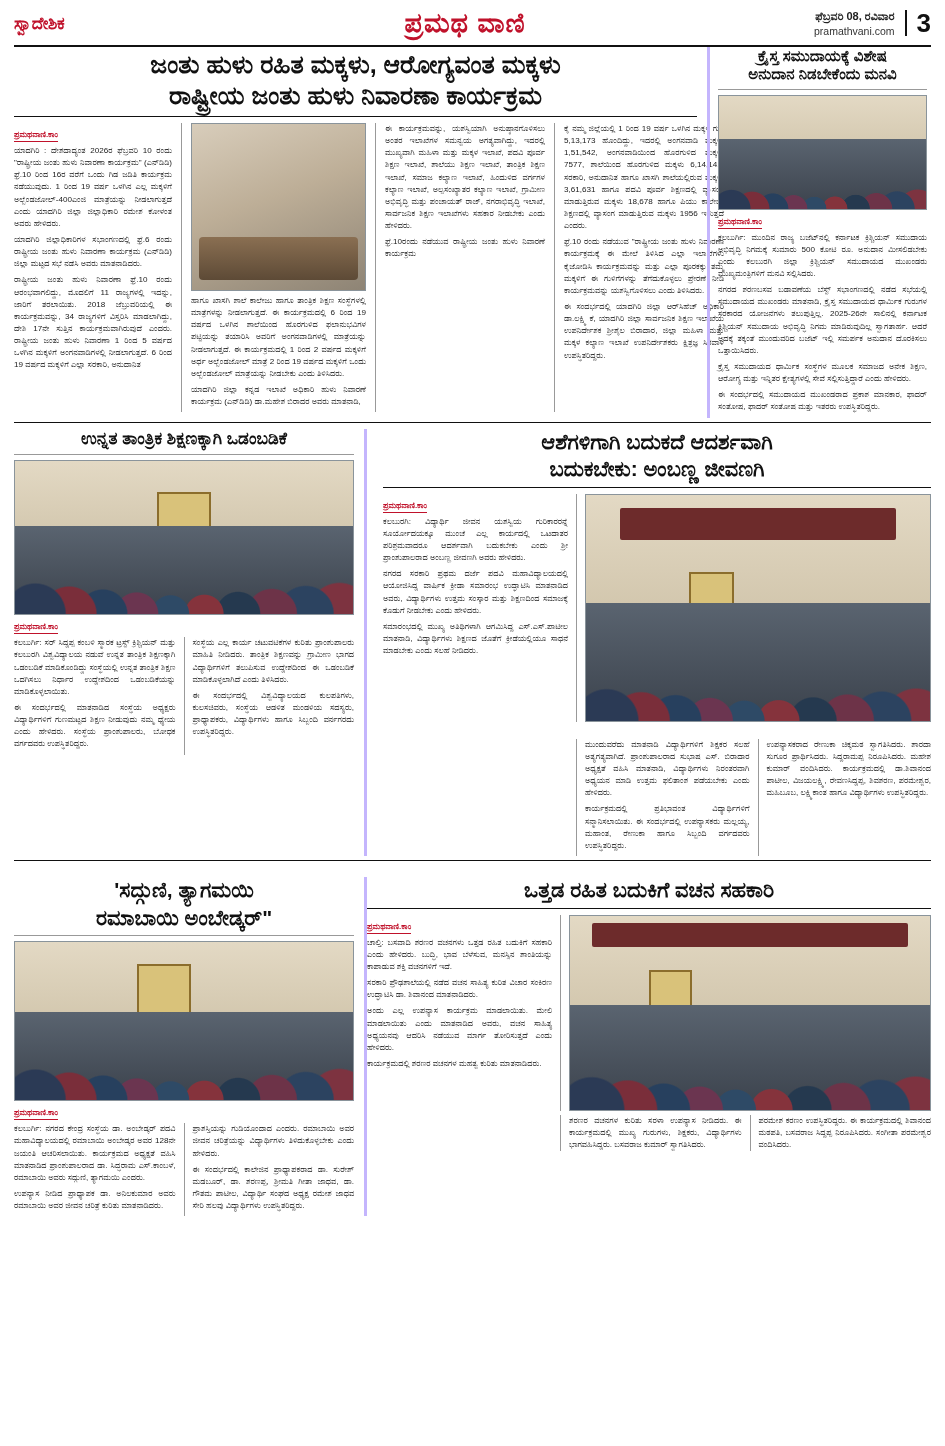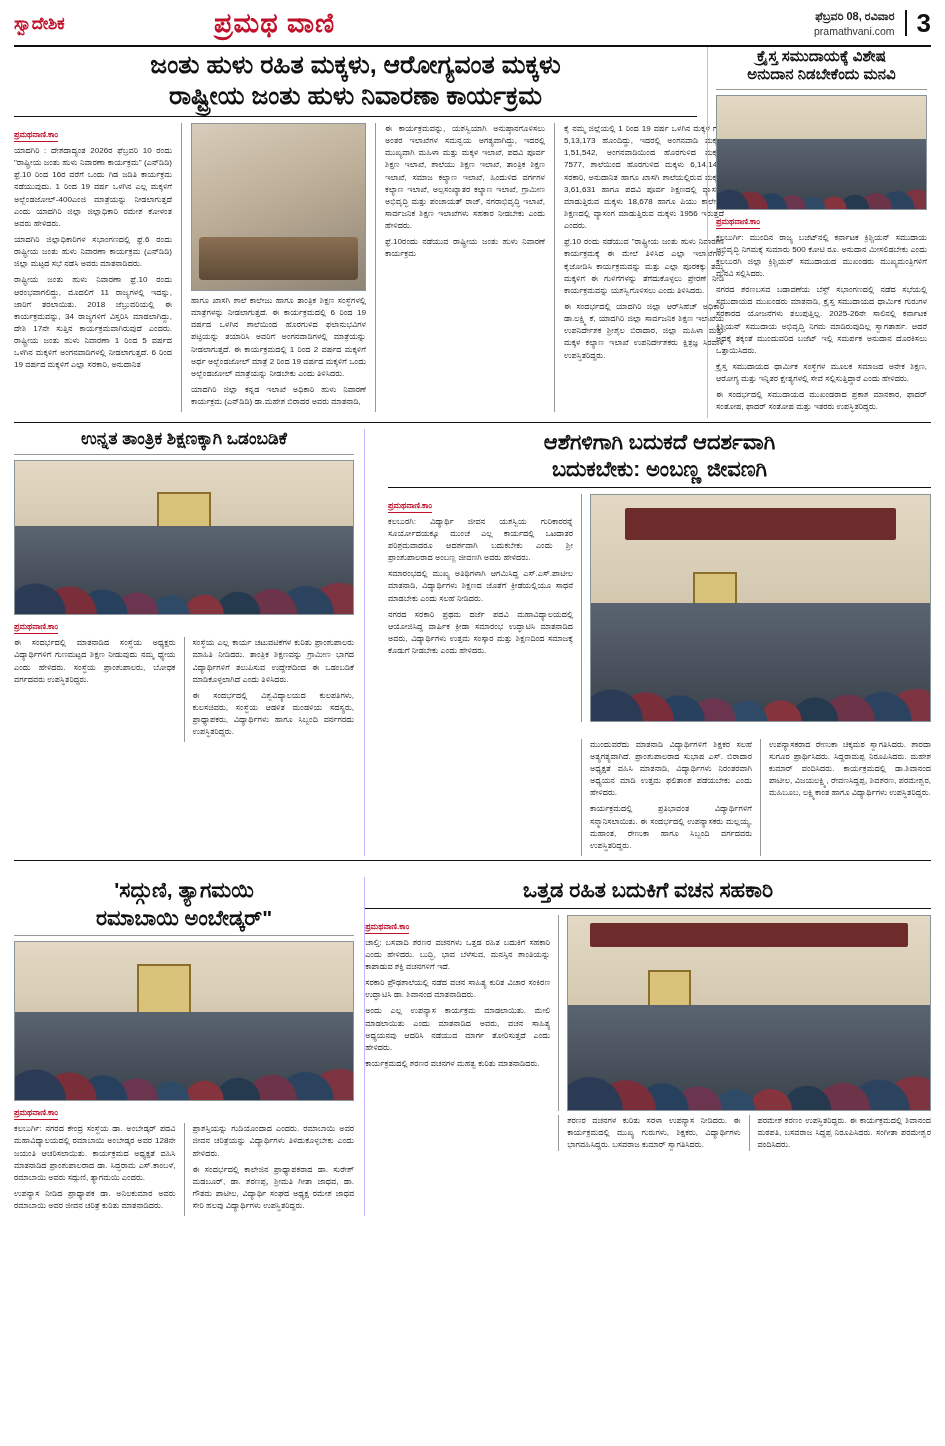--- a/index.html
+++ b/index.html
@@ -30,20 +30,21 @@
   }
   .masthead-left {
     color: #c0122b;
     font-size: 17px;
     font-weight: bold;
     letter-spacing: -0.3px;
     width: 200px;
   }
   .masthead-center {
     flex: 1;
+    text-align: center;
     font-size: 27px;
     font-weight: bold;
     color: #c0122b;
     letter-spacing: 1px;
   }
   .masthead-right {
     width: 215px;
     display: flex;
     align-items: center;
     justify-content: flex-end;
@@ -61,21 +62,21 @@
     font-size: 26px;
     font-weight: bold;
     border-left: 2px solid #111;
     padding-left: 10px;
     line-height: 1;
   }
 
   
   .rule { border-top: 1.5px solid #111; margin: 6px 0; }
   .thin-rule { border-top: 1px solid #999; margin: 5px 0; }
-  .vrule { border-left: 1px solid #c4b5fd; }
+  .vrule { border-left: 3px solid #c4b5fd; }
 
   .headline {
     font-weight: bold;
     color: #111;
     line-height: 1.22;
     text-align: center;
   }
   .h-xl { font-size: 25px; }
   .h-lg { font-size: 21px; }
   .h-md { font-size: 17px; }
@@ -259,44 +260,45 @@
       <div class="thin-rule"></div>
       <div class="photo" style="width:100%; height:155px;">
         <div class="wall"></div>
         <div class="frame"></div>
         <div class="crowd" style="height:58%;"></div>
       </div>
       <div class="byline" style="margin-top:4px;">ಪ್ರಮಥವಾಣಿ.ಕಾಂ</div>
       <div class="two-col">
         <div class="col">
           <div class="body-text">
+              <p>ಕಲಬುರ್ಗಿ: ಸರ್ ಸಿದ್ದಪ್ಪ ಕಂಬಳಿ ಸ್ಮಾರಕ ಟ್ರಸ್ಟ್ ಕ್ರಿಶ್ಚಿಯನ್ ಮತ್ತು ಕಲಬುರಗಿ ವಿಶ್ವವಿದ್ಯಾಲಯ ನಡುವೆ ಉನ್ನತ ತಾಂತ್ರಿಕ ಶಿಕ್ಷಣಕ್ಕಾಗಿ ಒಡಂಬಡಿಕೆ ಮಾಡಿಕೊಂಡಿದ್ದು ಸಂಸ್ಥೆಯಲ್ಲಿ ಉನ್ನತ ತಾಂತ್ರಿಕ ಶಿಕ್ಷಣ ಒದಗಿಸಲು ನಿರ್ಧಾರ ಉದ್ದೇಶದಿಂದ ಒಡಂಬಡಿಕೆಯನ್ನು ಮಾಡಿಕೊಳ್ಳಲಾಯಿತು.</p>
               <p>ಈ ಸಂದರ್ಭದಲ್ಲಿ ಮಾತನಾಡಿದ ಸಂಸ್ಥೆಯ ಅಧ್ಯಕ್ಷರು ವಿದ್ಯಾರ್ಥಿಗಳಿಗೆ ಗುಣಮಟ್ಟದ ಶಿಕ್ಷಣ ನೀಡುವುದು ನಮ್ಮ ಧ್ಯೇಯ ಎಂದು ಹೇಳಿದರು. ಸಂಸ್ಥೆಯ ಪ್ರಾಂಶುಪಾಲರು, ಬೋಧಕ ವರ್ಗದವರು ಉಪಸ್ಥಿತರಿದ್ದರು.</p>
             </div>
         </div>
         <div class="sep-v"></div>
         <div class="col">
           <div class="body-text">
               <p>ಸಂಸ್ಥೆಯ ಎಲ್ಲ ಕಾರ್ಯ ಚಟುವಟಿಕೆಗಳ ಕುರಿತು ಪ್ರಾಂಶುಪಾಲರು ಮಾಹಿತಿ ನೀಡಿದರು. ತಾಂತ್ರಿಕ ಶಿಕ್ಷಣವನ್ನು ಗ್ರಾಮೀಣ ಭಾಗದ ವಿದ್ಯಾರ್ಥಿಗಳಿಗೆ ತಲುಪಿಸುವ ಉದ್ದೇಶದಿಂದ ಈ ಒಡಂಬಡಿಕೆ ಮಾಡಿಕೊಳ್ಳಲಾಗಿದೆ ಎಂದು ತಿಳಿಸಿದರು.</p>
               <p>ಈ ಸಂದರ್ಭದಲ್ಲಿ ವಿಶ್ವವಿದ್ಯಾಲಯದ ಕುಲಪತಿಗಳು, ಕುಲಸಚಿವರು, ಸಂಸ್ಥೆಯ ಆಡಳಿತ ಮಂಡಳಿಯ ಸದಸ್ಯರು, ಪ್ರಾಧ್ಯಾಪಕರು, ವಿದ್ಯಾರ್ಥಿಗಳು ಹಾಗೂ ಸಿಬ್ಬಂದಿ ವರ್ನಗರದು ಉಪಸ್ಥಿತರಿದ್ದರು.</p>
             </div>
         </div>
       </div>
     </div>
 
-    <div class="mid-right vrule" style="padding-left:23px;">
+    <div class="mid-right vrule" style="padding-left:16px;">
       <div class="headline h-lg">ಆಶೆಗಳಿಗಾಗಿ ಬದುಕದೆ ಆದರ್ಶವಾಗಿ</div>
       <div class="headline h-lg" style="margin-top:2px;">ಬದುಕಬೇಕು: ಅಂಬಣ್ಣ ಜೀವಣಗಿ</div>
       <div class="rule" style="margin-top:5px;"></div>
       <div class="two-col">
         <div style="width:185px; flex:0 0 185px;">
           <div class="byline">ಪ್ರಮಥವಾಣಿ.ಕಾಂ</div>
           <div class="body-text">
               <p>ಕಲಬುರಗಿ: ವಿದ್ಯಾರ್ಥಿ ಜೀವನ ಯಶಸ್ವಿಯ ಗುರಿಕಾರರನ್ನೆ ಸೂರ್ಯೋದಯಕ್ಕೂ ಮುಂಚೆ ಎಲ್ಲ ಕಾರ್ಯದಲ್ಲಿ ಒಟದಾತರ ಪರಿಶ್ರಮವಾದರೂ ಆದರ್ಶವಾಗಿ ಬದುಕಬೇಕು ಎಂದು ಶ್ರೀ ಪ್ರಾಂಶುಪಾಲರಾದ ಅಂಬಣ್ಣ ಜೀವಣಗಿ ಅವರು ಹೇಳಿದರು.</p>
+              <p>ನಗರದ ಸರಕಾರಿ ಪ್ರಥಮ ದರ್ಜೆ ಪದವಿ ಮಹಾವಿದ್ಯಾಲಯದಲ್ಲಿ ಆಯೋಜಿಸಿದ್ದ ವಾರ್ಷಿಕ ಕ್ರೀಡಾ ಸಮಾರಂಭ ಉದ್ಘಾಟಿಸಿ ಮಾತನಾಡಿದ ಅವರು, ವಿದ್ಯಾರ್ಥಿಗಳು ಉತ್ತಮ ಸಂಸ್ಕಾರ ಮತ್ತು ಶಿಕ್ಷಣದಿಂದ ಸಮಾಜಕ್ಕೆ ಕೊಡುಗೆ ನೀಡಬೇಕು ಎಂದು ಹೇಳಿದರು.</p>
               <p>ಸಮಾರಂಭದಲ್ಲಿ ಮುಖ್ಯ ಅತಿಥಿಗಳಾಗಿ ಆಗಮಿಸಿದ್ದ ಎಸ್.ಎಸ್.ಪಾಟೀಲ ಮಾತನಾಡಿ, ವಿದ್ಯಾರ್ಥಿಗಳು ಶಿಕ್ಷಣದ ಜೊತೆಗೆ ಕ್ರೀಡೆಯಲ್ಲಿಯೂ ಸಾಧನೆ ಮಾಡಬೇಕು ಎಂದು ಸಲಹೆ ನೀಡಿದರು.</p>
-              <p>ನಗರದ ಸರಕಾರಿ ಪ್ರಥಮ ದರ್ಜೆ ಪದವಿ ಮಹಾವಿದ್ಯಾಲಯದಲ್ಲಿ ಆಯೋಜಿಸಿದ್ದ ವಾರ್ಷಿಕ ಕ್ರೀಡಾ ಸಮಾರಂಭ ಉದ್ಘಾಟಿಸಿ ಮಾತನಾಡಿದ ಅವರು, ವಿದ್ಯಾರ್ಥಿಗಳು ಉತ್ತಮ ಸಂಸ್ಕಾರ ಮತ್ತು ಶಿಕ್ಷಣದಿಂದ ಸಮಾಜಕ್ಕೆ ಕೊಡುಗೆ ನೀಡಬೇಕು ಎಂದು ಹೇಳಿದರು.</p>
             </div>
         </div>
         <div class="sep-v"></div>
         <div style="flex:1;">
           <div class="photo" style="width:100%; height:228px;">
             <div class="wall"></div>
             <div class="banner"></div>
             <div class="frame" style="left:30%; top:34%; width:13%; height:30%;"></div>
             <div class="crowd" style="height:52%;"></div>
           </div>

